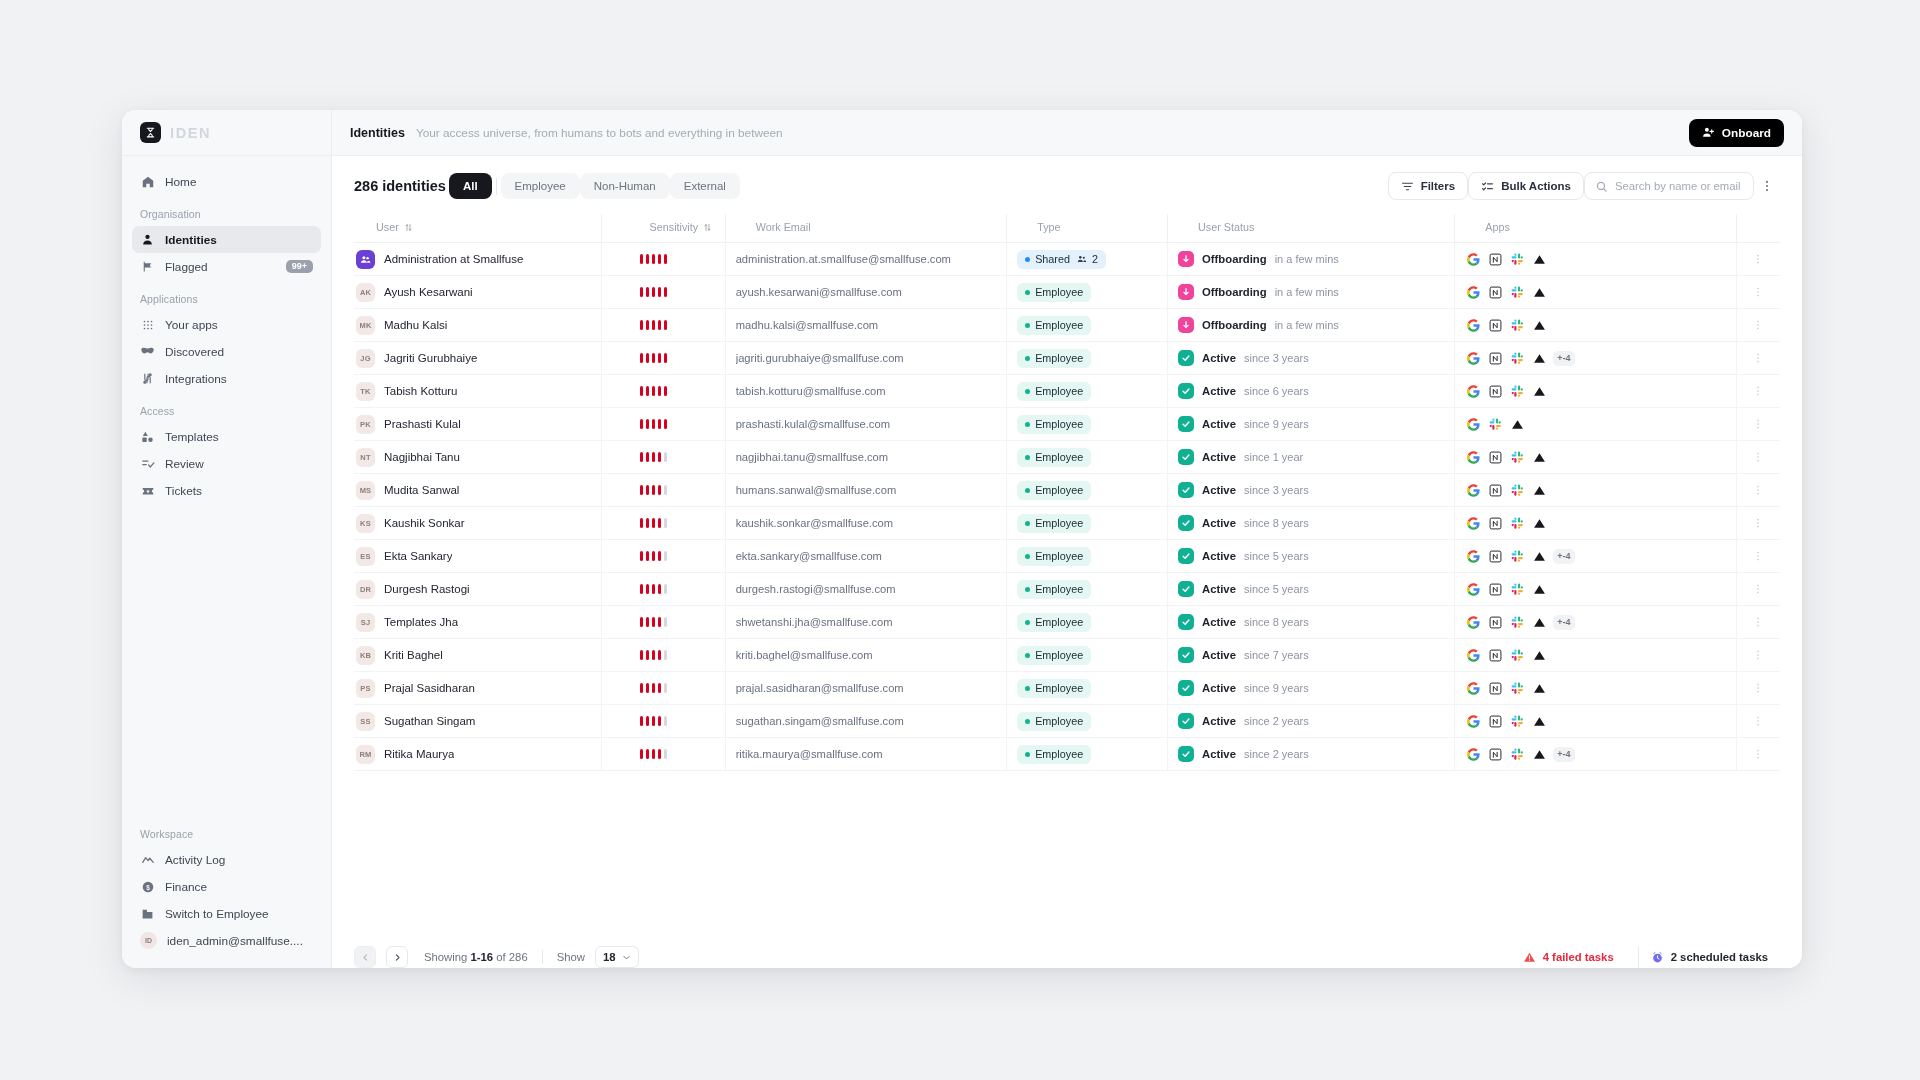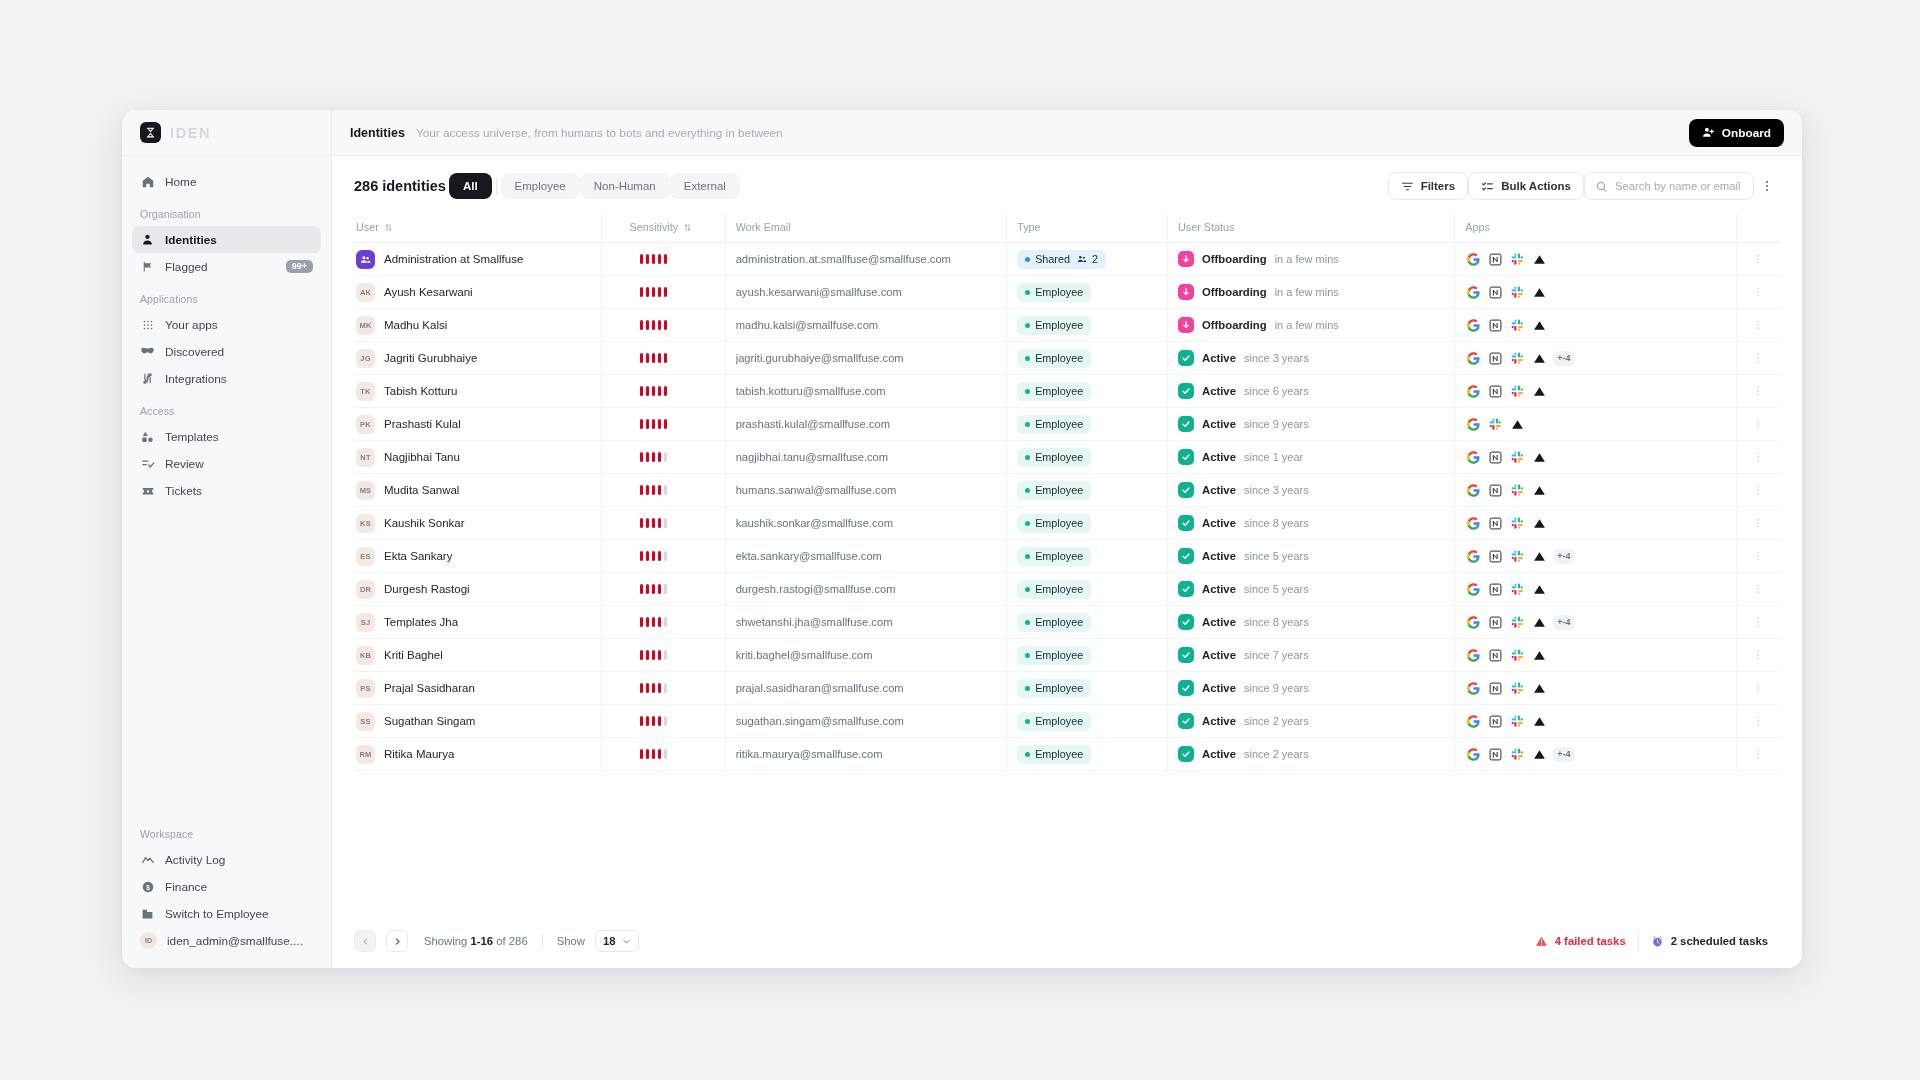--- a/index.html
+++ b/index.html
@@ -129,21 +129,21 @@
 
   
   .table-wrap { flex: 1 1 auto; padding: 0 22px; min-height: 0; }
   table { width: 100%; border-collapse: collapse; table-layout: fixed; }
   thead th {
     text-align: left; font-size: 10.8px; font-weight: 400; color: #9aa1ad;
     padding: 7px 0 9px; border-bottom: 1px solid #eef0f2;
     border-right: 1px solid #eef0f2;
     vertical-align: middle;
   }
-  thead th .thwrap { display: flex; align-items: center; gap: 5px; padding-left: 10px; }
+  thead th .thwrap { display: flex; align-items: center; gap: 5px; padding-left: 10px; margin-left: 20px; }
   thead th:first-child .thwrap { padding-left: 2px; }
   thead th:last-child { border-right: none; }
   tbody td {
     border-bottom: 1px solid #f2f3f5;
     border-right: 1px solid #f2f3f5;
     height: 33px; font-size: 11.5px; color: #2b313c; vertical-align: middle;
     padding: 0;
   }
   tbody td:last-child { border-right: none; }
   tbody td > .cell { padding-left: 10px; display: flex; align-items: center; }
@@ -206,39 +206,39 @@
     display: flex; align-items: center; justify-content: center;
   }
   .row-kebab {
     width: 22px; height: 24px; display: flex; align-items: center; justify-content: center;
     margin: 0 auto; cursor: pointer; color: #c7cbd2;
   }
 
   
   .footer {
     flex: 0 0 auto; display: flex; align-items: center;
-    padding: 14px 22px 16px; gap: 10px;
+    padding: 14px 22px 0; gap: 10px;
   }
   .pg-btn {
     width: 22px; height: 22px; border-radius: 6px;
     border: 1px solid #e6e8ec; background: #fff;
     display: flex; align-items: center; justify-content: center;
     cursor: pointer; color: #4a5160; font-size: 10px;
   }
   .pg-btn.disabled { background: #f1f2f4; border-color: #eceef1; color: #b6bbc4; }
   .pg-text { font-size: 11.3px; color: #6d7481; margin-left: 6px; }
   .pg-text b { color: #22262f; font-weight: 700; }
   .pg-div { width: 1px; height: 14px; background: #e4e6ea; margin: 0 4px; }
   .show-label { font-size: 11.3px; color: #6d7481; }
   .show-select {
     height: 22px; padding: 0 7px; border-radius: 6px; border: 1px solid #e6e8ec;
     background: #fff; display: flex; align-items: center; gap: 6px;
     font-size: 11.3px; font-weight: 600; color: #22262f; cursor: pointer;
   }
-  .tasks { display: flex; align-items: center; gap: 0; }
+  .tasks { display: flex; align-items: center; gap: 12px; }
   .task-chip {
     display: flex; align-items: center; gap: 7px;
     font-size: 11.3px; font-weight: 600; padding: 0 12px; height: 22px;
   }
   .task-chip.failed { color: #e8283c; }
   .task-chip.sched { color: #22262f; border-left: 1px solid #e9ebee; }
 </style>
 </head>
 <body>
 

